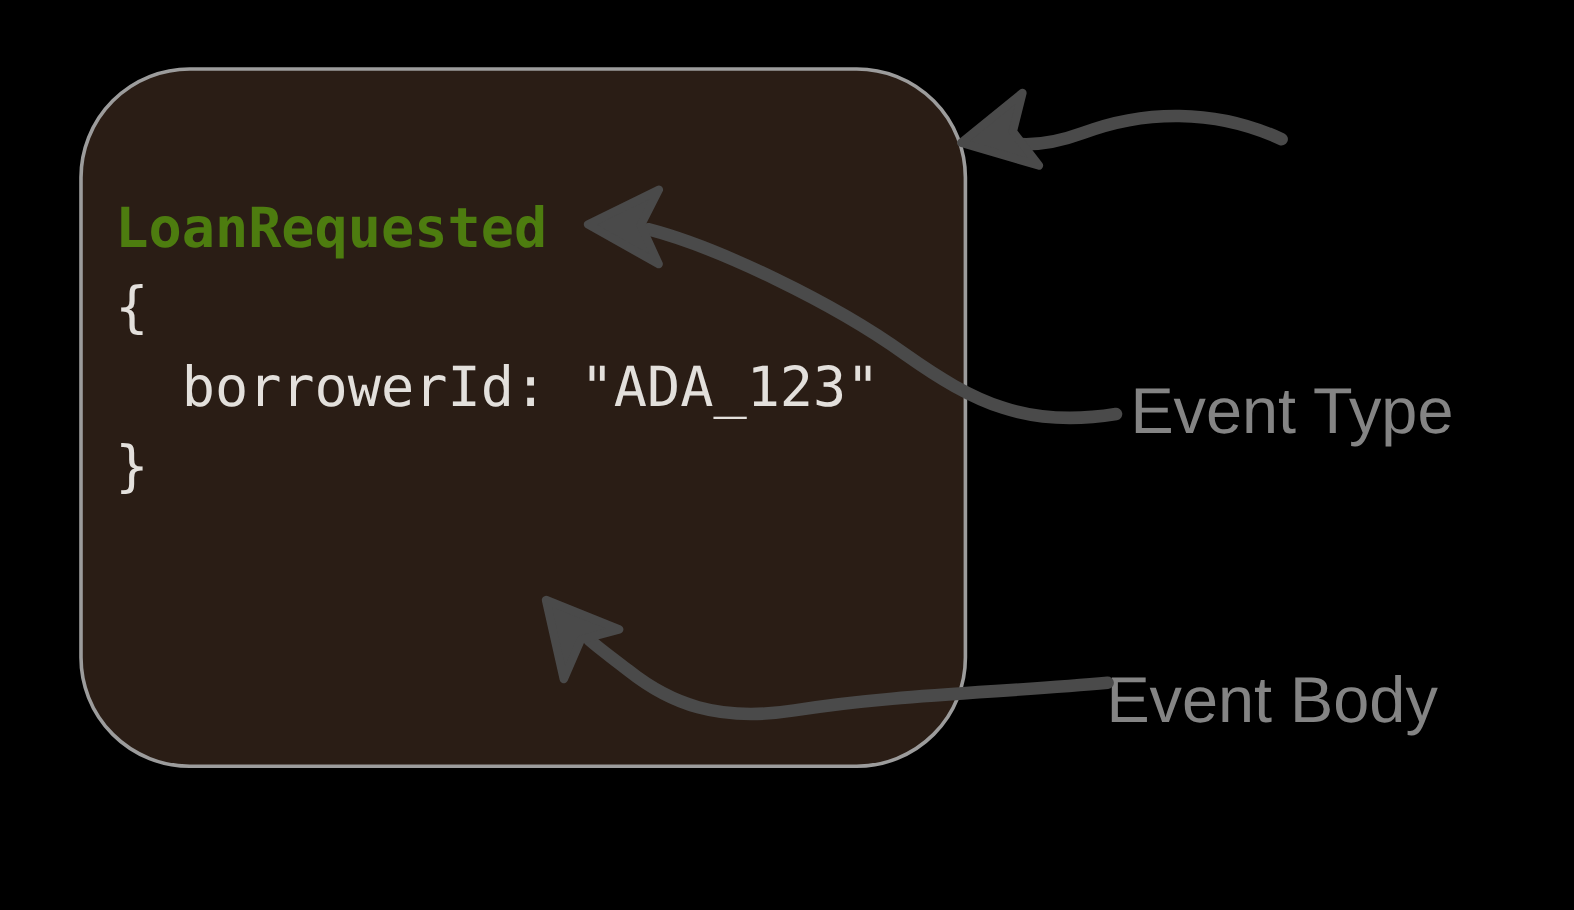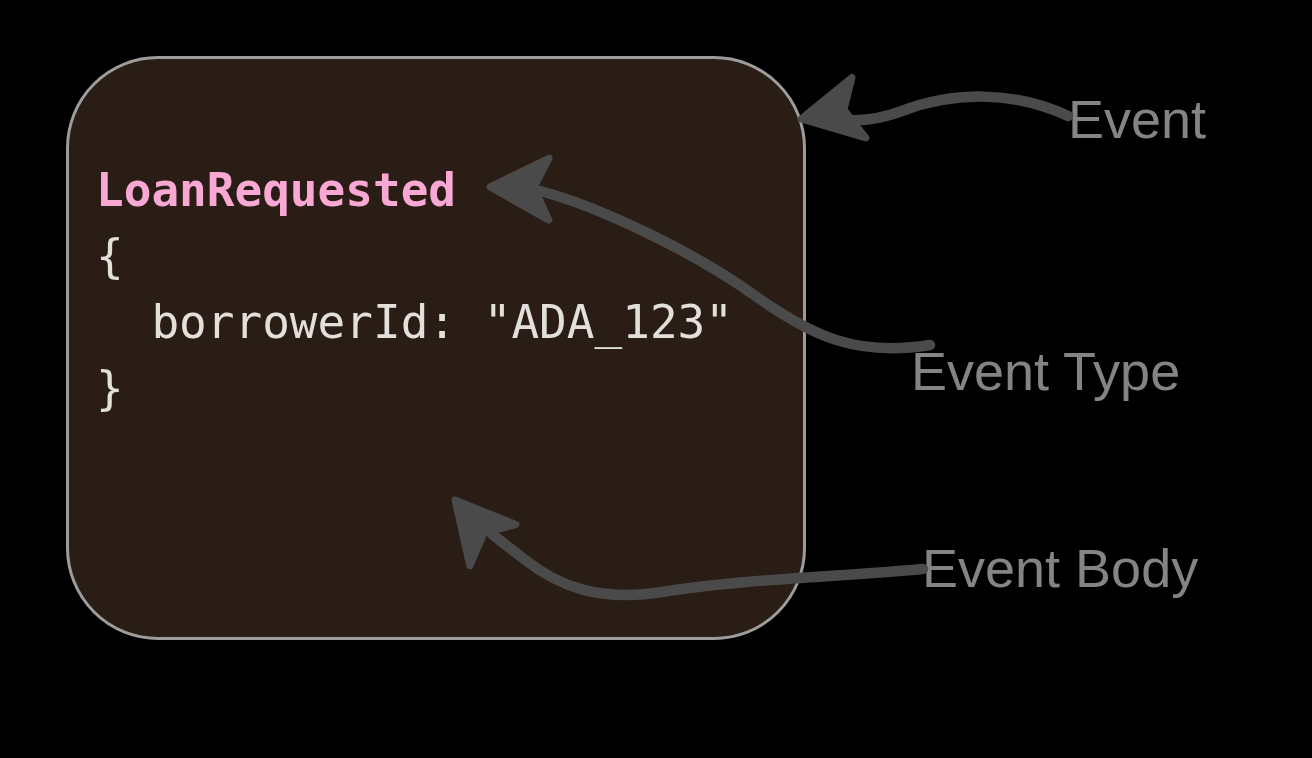--- a/index.html
+++ b/index.html
@@ -25,31 +25,31 @@
   .code-block {
     position: absolute;
     left: 96px;
     top: 157px;
     font-family: "DejaVu Sans Mono", monospace;
     font-size: 46px;
     line-height: 66px;
     color: #e3e0dc;
   }
   .code-line { white-space: pre; }
-  .code-title { font-weight: bold; color: #f9a8d4; }
+  .code-title { font-weight: bold; color: #4d7c0f; }
   .annotation-label {
     position: absolute;
     font-size: 54px;
     line-height: 54px;
     color: #848484;
     white-space: nowrap;
   }
   .label-event      { left: 1068px; top: 92px;  }
-  .label-event-type { left: 911px;  top: 316px; margin-top: 28px; }
-  .label-event-body { left: 922px;  top: 541px; }
+  .label-event-type { left: 942px;  top: 316px; }
+  .label-event-body { left: 922px;  top: 557px; }
   .arrow-overlay {
     position: absolute;
     left: 0; top: 0;
     width: 1312px;
     height: 758px;
     pointer-events: none;
   }
   .arrow-line {
     fill: none;
     stroke: #4a4a4a;
@@ -70,21 +70,20 @@
 
   <div class="event-card"></div>
 
   <div class="code-block">
     <div class="code-line code-title">LoanRequested</div>
     <div class="code-line">{</div>
     <div class="code-line">  borrowerId: "ADA_123"</div>
     <div class="code-line">}</div>
   </div>
 
-  <div class="annotation-label label-event">Event</div>
   <div class="annotation-label label-event-type">Event Type</div>
   <div class="annotation-label label-event-body">Event Body</div>
 
   <svg class="arrow-overlay" viewBox="0 0 1312 758" xmlns="http://www.w3.org/2000/svg">
 
     <g>
       <path class="arrow-line" d="M 1068 116 C 1012 90, 952 92, 902 111 C 872 122 844 123 822 114" stroke="#4a4a4a"></path>
       <path class="arrow-head" transform="translate(801,119) rotate(-11)" d="M 0 0 L 58 -31 L 44 -1 L 60 31 Z" fill="#4a4a4a"></path>
     </g>
 

